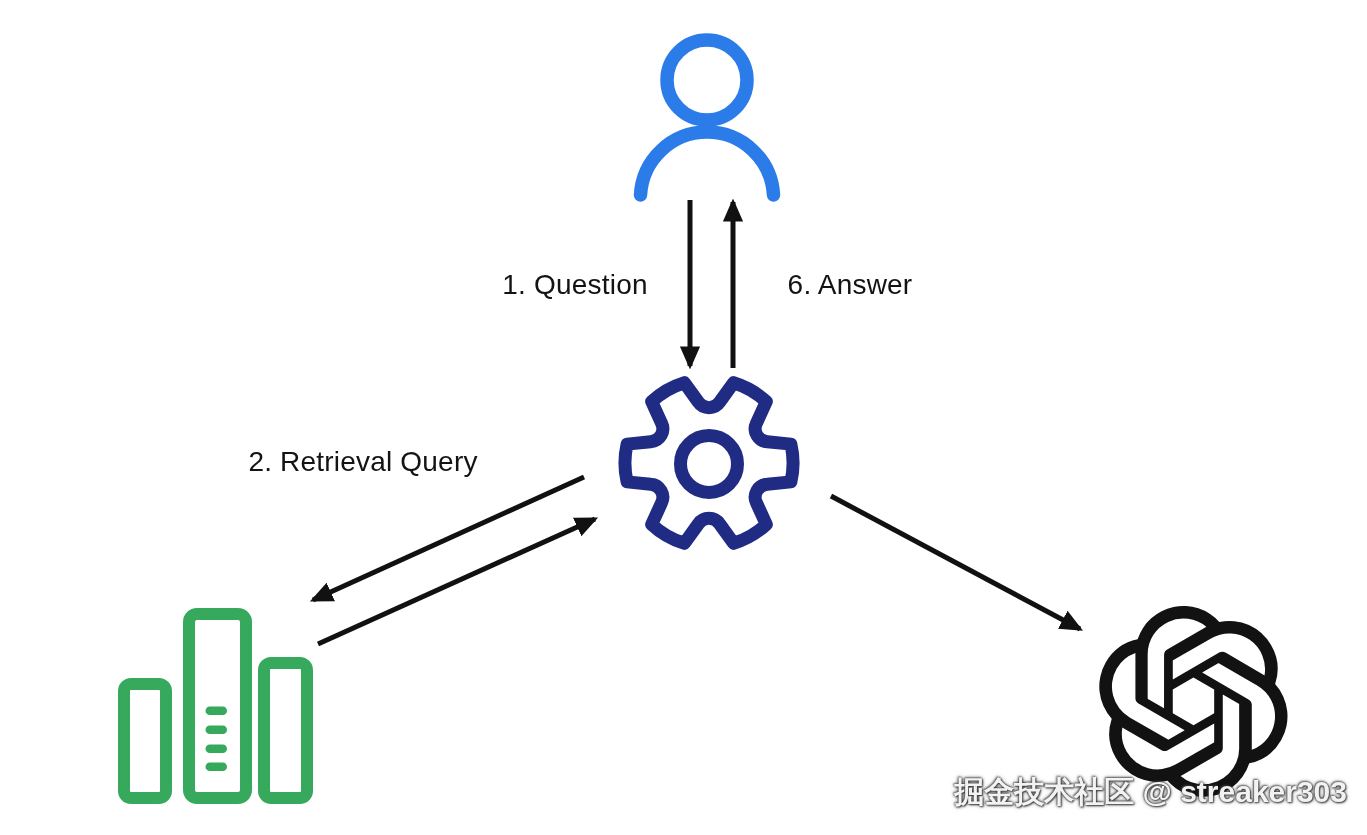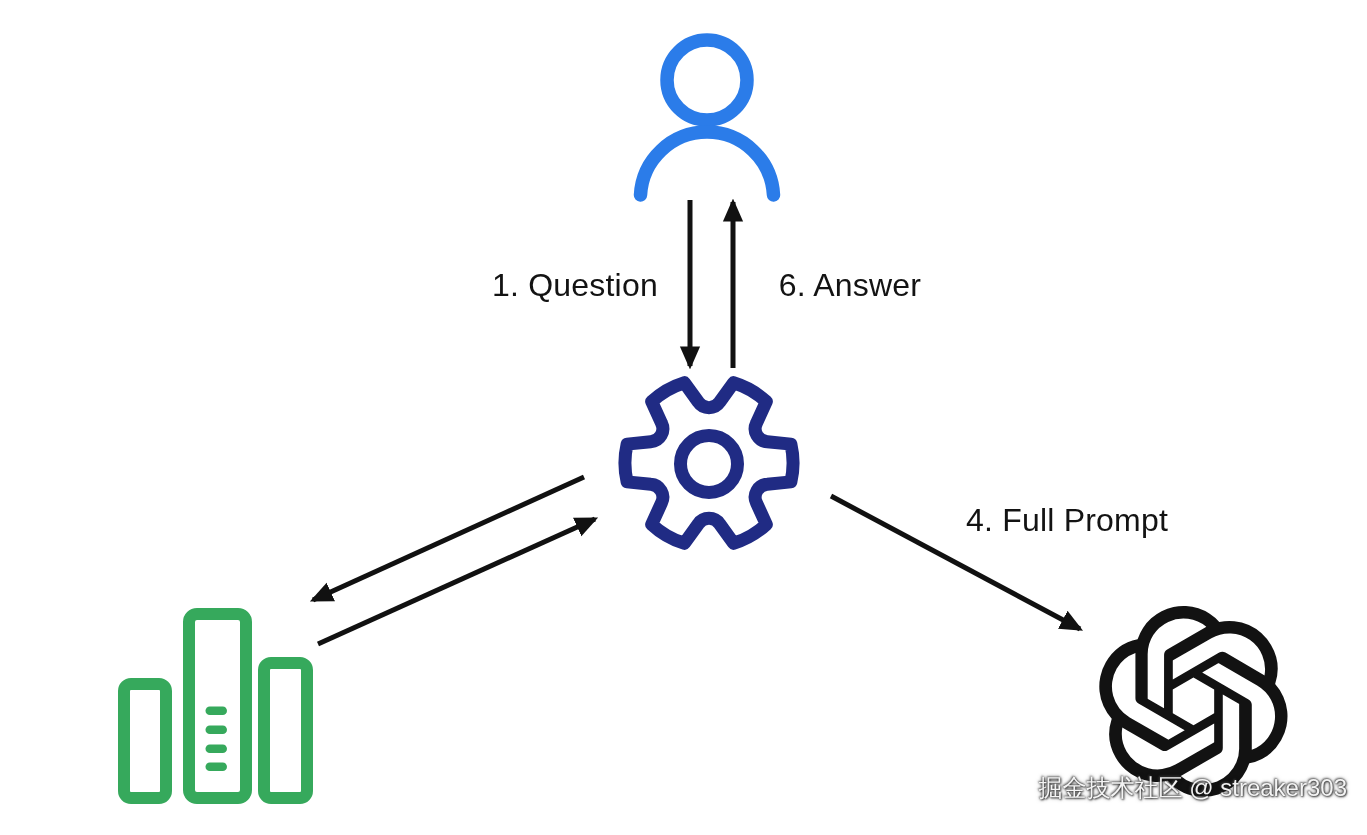--- a/index.html
+++ b/index.html
@@ -13,32 +13,32 @@
   }
   #diagram-svg {
     position: absolute;
     left: 0; top: 0;
     width: 1367px; height: 835px;
   }
   .flow-label {
     position: absolute;
     transform: translate(-50%, -50%);
     white-space: nowrap;
-    font-size: 32px;
+    font-size: 28px;
     font-weight: 500;
     letter-spacing: 0.2px;
     color: #131313;
   }
   .watermark {
     position: absolute;
     right: 20px;
     top: 772px;
     white-space: nowrap;
-    font-size: 24px;
-    font-weight: 400;
+    font-size: 30px;
+    font-weight: 700;
     color: rgba(255,255,255,0.94);
     text-shadow:
       0 0 2px rgba(40,40,40,0.9),
       0 0 4px rgba(40,40,40,0.55),
       1px 1px 2px rgba(0,0,0,0.65),
       -1px -1px 2px rgba(90,90,90,0.6);
   }
 </style>
 </head>
 <body>
@@ -100,19 +100,19 @@
       <line x1="584" y1="477" x2="313" y2="600" marker-end="url(#ah)"></line>
       <line x1="318" y1="644" x2="595" y2="519" marker-end="url(#ah)"></line>
       <line x1="831" y1="496" x2="1080" y2="629" marker-end="url(#ah)"></line>
     </g>
   </svg>
 
   <div class="flow-label" style="left:575px; top:285px;">1. Question</div>
 
   <div class="flow-label" style="left:850px; top:285px;">6. Answer</div>
 
+  <div class="flow-label" style="left:363px; top:462px;">2. Retrieval Query</div>
 
 
-  <div class="flow-label" style="left:1067px; top:520px;">4. Full Prompt</div>
 
   <div class="watermark">掘金技术社区 @ streaker303</div>
 
 </div>
 
 </body></html>

